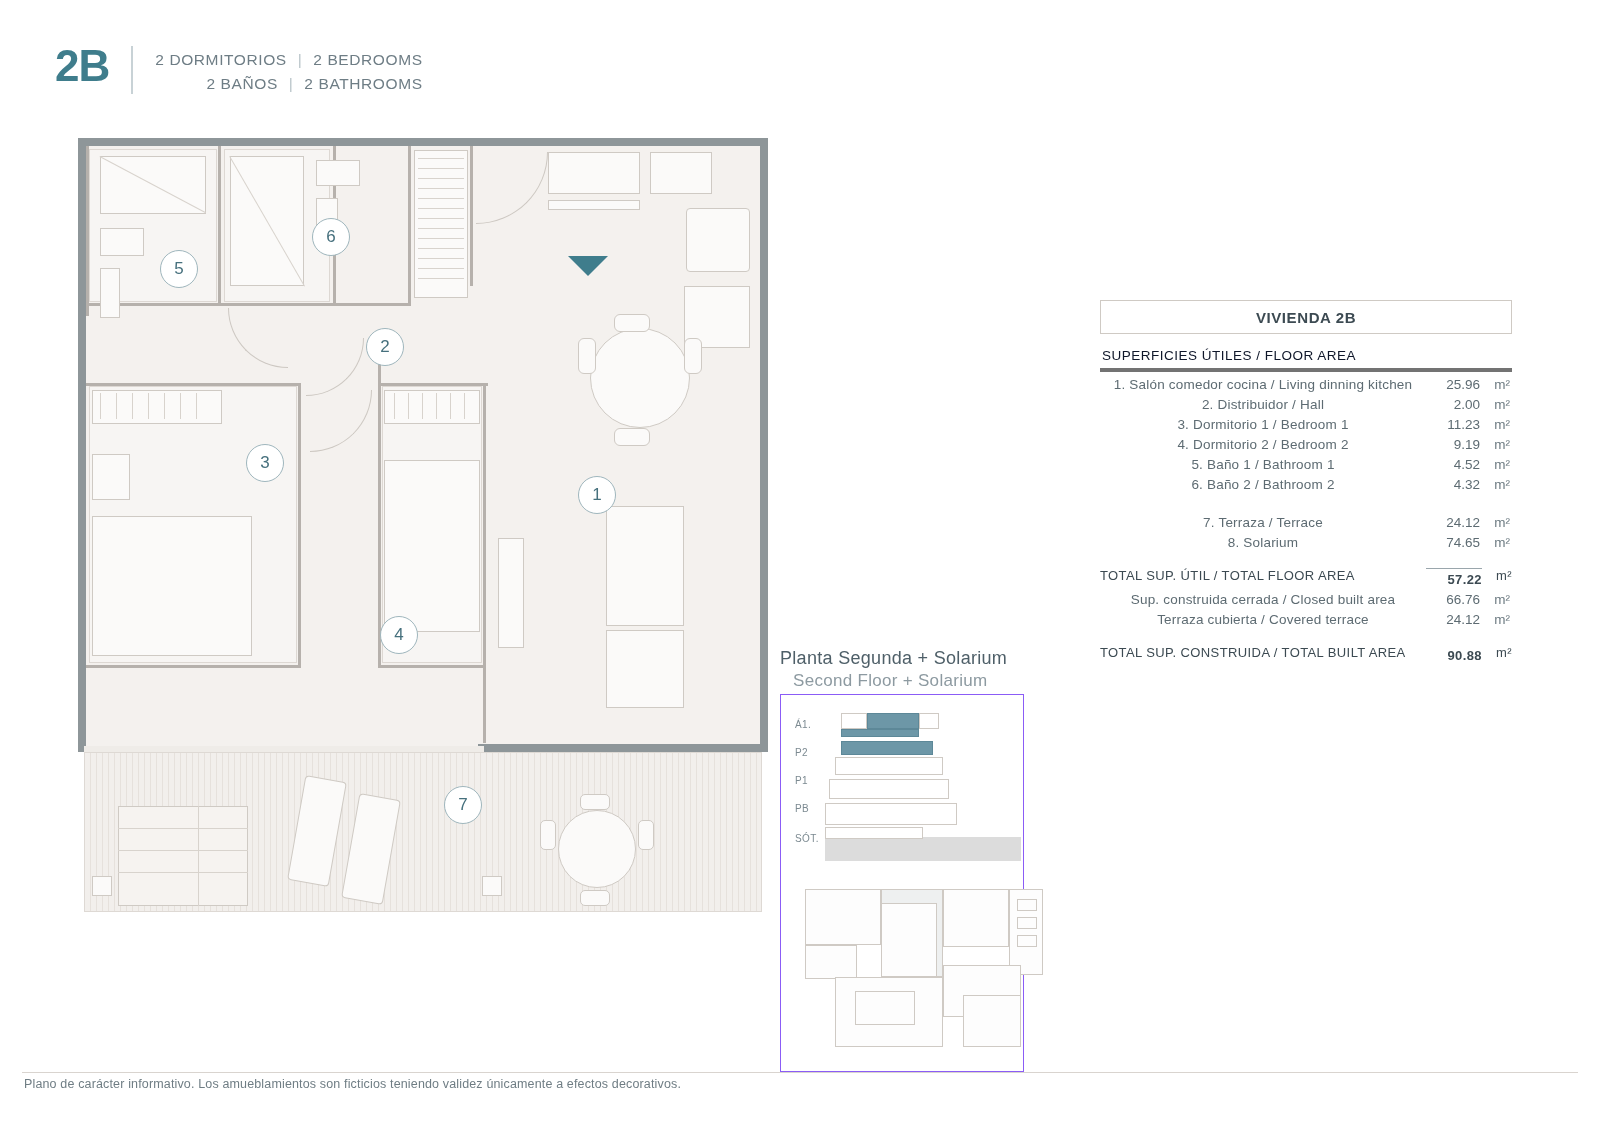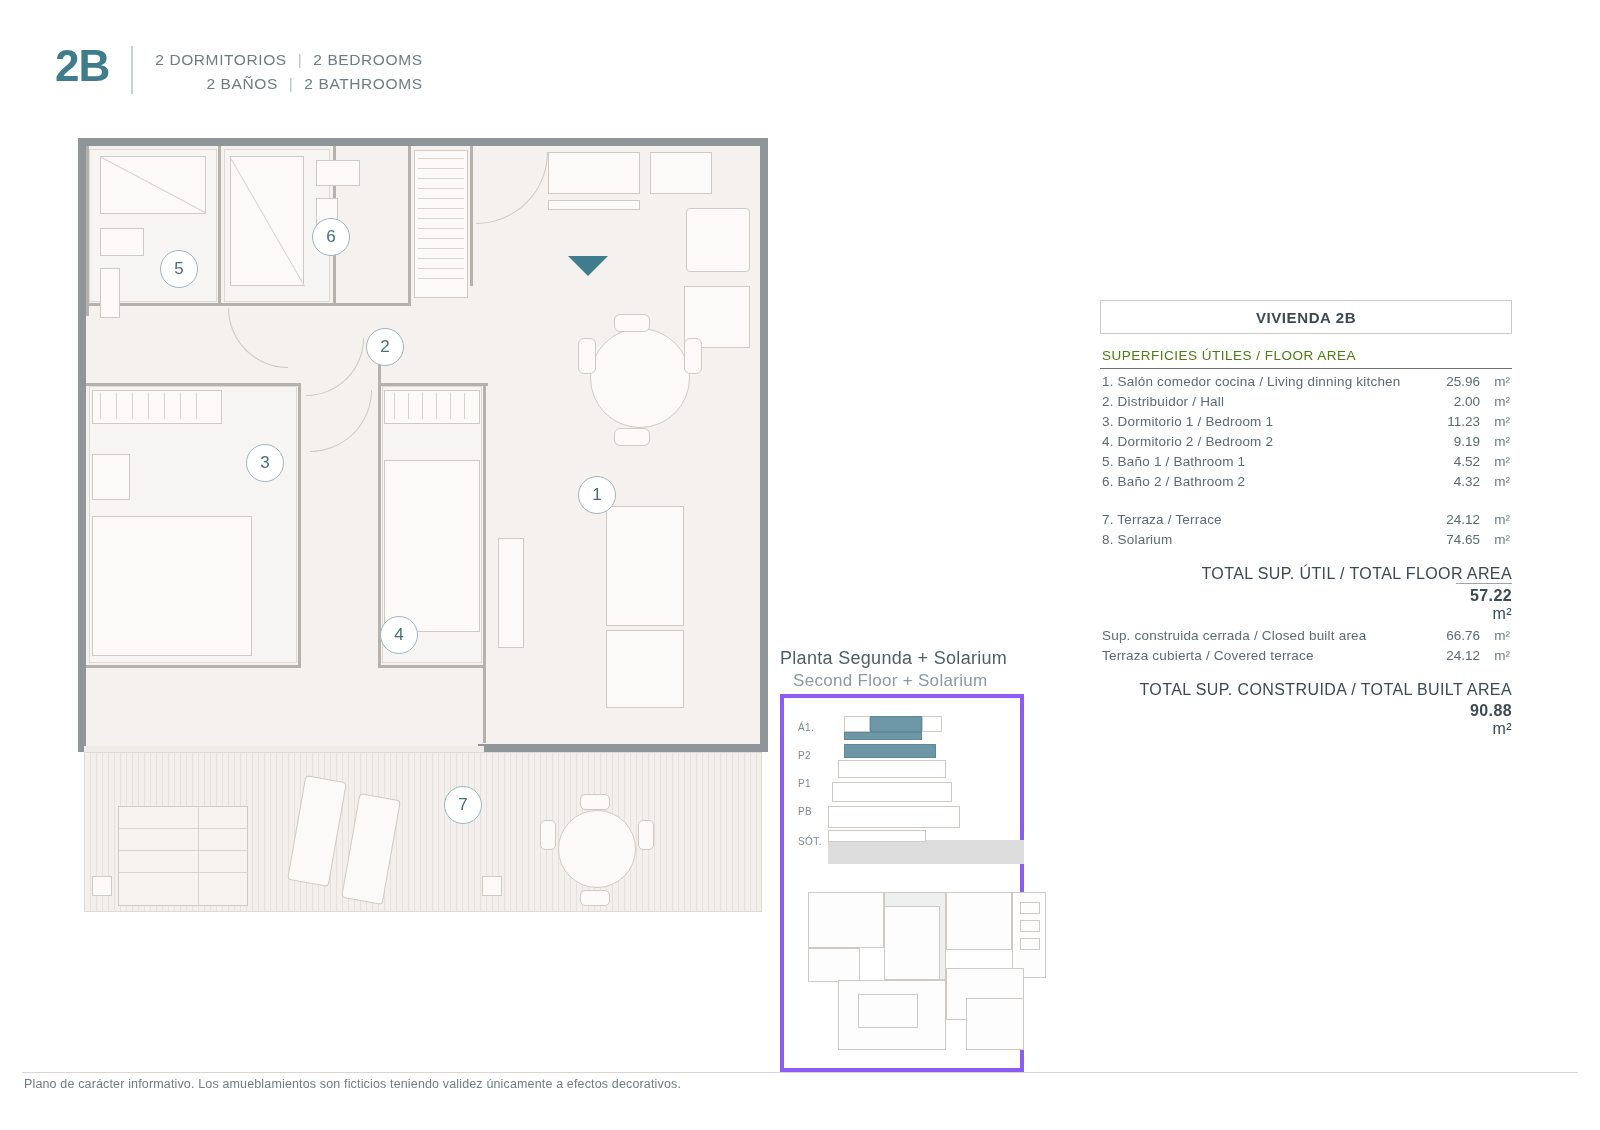--- a/index.html
+++ b/index.html
@@ -72,47 +72,47 @@
     position:absolute; left:490px; top:118px; width:0; height:0;
     border-left:20px solid transparent; border-right:20px solid transparent;
     border-top:20px solid #3f7d8c; z-index:40;
   }
 
   
   #keyplan { position:absolute; left:780px; top:648px; width:292px; height:424px; }
   #keyplan-title { position:absolute; left:0; top:0; width:300px; }
   #kp-l1 { font-size:18px; color:#4e5f68; letter-spacing:0.3px; }
   #kp-l2 { font-size:17px; color:#8d9aa1; letter-spacing:0.3px; margin-top:2px;margin-left:13px; }
-  #keyplan-box { position:absolute; left:0; top:46px; width:244px; height:378px; border:4px solid #8b5cf6; background:#fff; }
+  #keyplan-box { position:absolute; left:0; top:46px; width:244px; height:378px; border:1px solid #8b5cf6; background:#fff; }
   #kp-sect { position:absolute; left:14px; top:14px; width:264px; height:160px; }
   .kp-label { position:absolute; font-size:10px; color:#7c8a91; letter-spacing:0.4px; }
   .kp-floor { position:absolute; border:1px solid #cfcac4; background:#ffffff; }
   .kp-hl { background:#6d97a7; border:1px solid #5d8898; }
   .kp-ground { position:absolute; background:#dcdcdc; }
   #kp-plan { position:absolute; left:14px; top:192px; width:264px; height:172px; }
   .kp-shape { position:absolute; border:1px solid #cfcac4; background:#fdfdfd; }
 
   
   #areas { position:absolute; left:1100px; top:300px; width:412px; }
   #vivienda-box {
     border:1px solid #cfcac4; height:34px; display:flex; align-items:center; justify-content:center;
     font-size:15px; font-weight:bold; color:#3c4a52; letter-spacing:0.6px;
   }
   .sec-head {
-    font-size:13.5px; letter-spacing:0.5px; color:#4d7c0f;
-    padding:14px 2px 5px 2px; border-bottom:1px solid #737373;
+    font-size:13.5px; letter-spacing:0.5px; color:#0f172a;
+    padding:14px 2px 5px 2px; border-bottom:4px solid #737373;
   }
   .row { display:flex; align-items:baseline; font-size:13.5px; color:#5d6b72; padding:5px 2px 0 2px; }
-  .row .nm { flex:1; letter-spacing:0.2px; }
+  .row .nm { flex:1; letter-spacing:0.2px;text-align:center; }
   .row .val { width:56px; text-align:right; }
   .row .unit { width:30px; text-align:right; color:#6d7b82; }
   .gap { height:18px; }
   .total-row {
-    display:flex; align-items:flex-end; font-size:16px; color:#3c4a52;
-    padding-top:9px; margin-top:9px; letter-spacing:0.4px;flex-direction:column;
+    display:flex; align-items:flex-start; font-size:13px; color:#3c4a52;
+    padding-top:9px; margin-top:9px; letter-spacing:0.4px;
   }
   .total-row .nm { flex:1; }
   .total-row .val { width:56px; text-align:right; border-top:1px solid #9aa6ac; padding-top:3px; font-weight:bold;}
   .total-row .unit { width:30px; text-align:right; }
 
   
   #footer-rule { position:absolute; left:22px; top:1072px; width:1556px; height:1px; background:#d9d4cf; }
   #footer-text { position:absolute; left:24px; top:1077px; font-size:12.5px; color:#6f7d84; letter-spacing:0.15px; }
 </style>
 </head>

